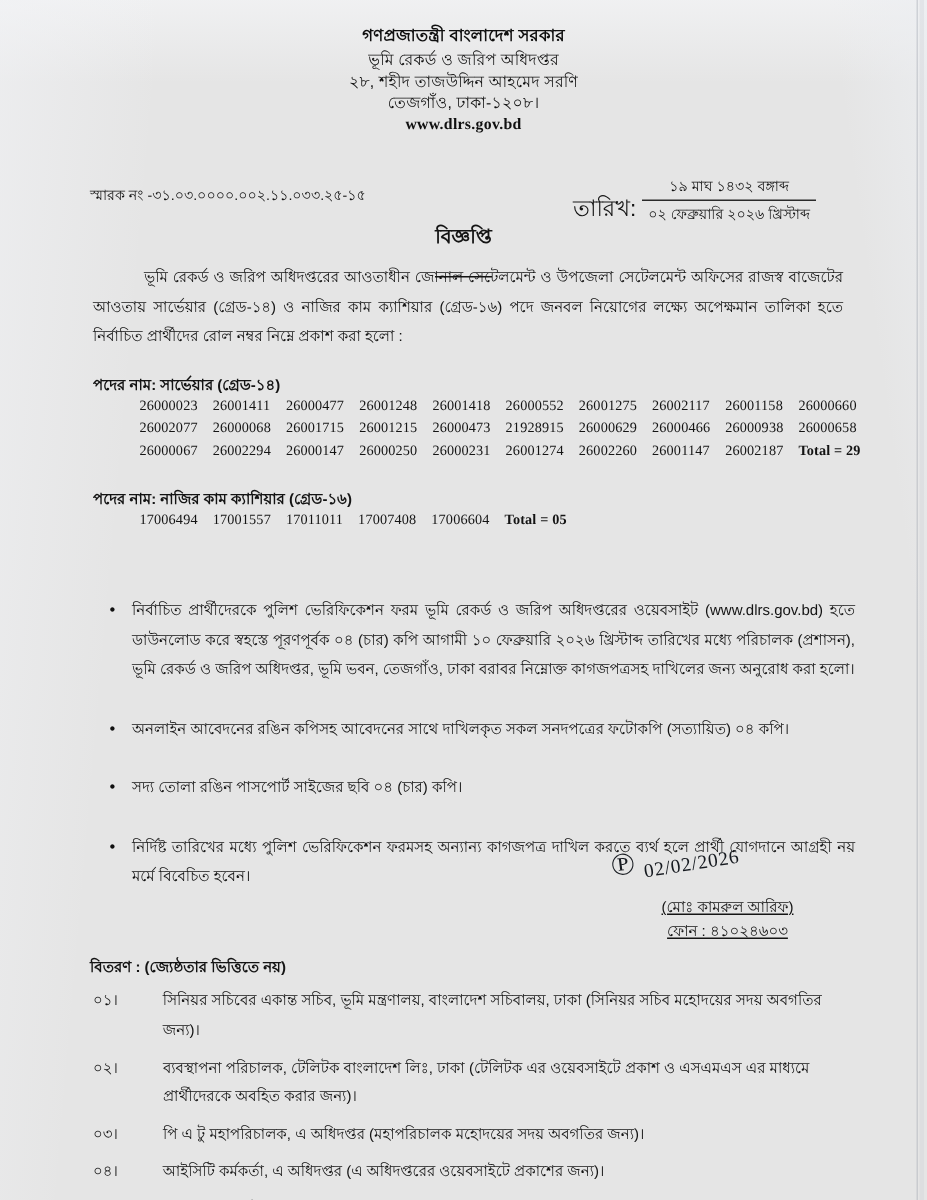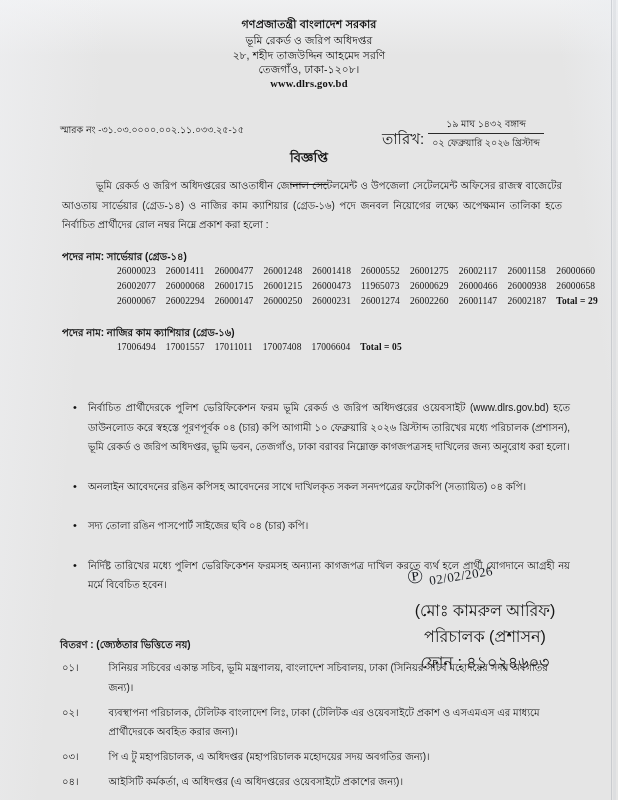--- a/index.html
+++ b/index.html
@@ -160,21 +160,20 @@
   }
   #pos1-heading { top: 249px; }
   #pos2-heading { top: 325px; }
 
   .roll-table {
     position: absolute;
     font-family: "Liberation Serif", "DejaVu Serif", serif;
     font-size: 9.5px;
     border-collapse: collapse;
     letter-spacing: 0.1px;
-    margin-left: 24px;
   }
   #roll-table-1 { top: 264px; left: 88px; }
   #roll-table-2 { top: 340px; left: 88px; }
   .roll-table td {
     padding: 2.4px 5px 2.4px 5px;
     white-space: nowrap;
     text-align: left;
   }
   .roll-total {
     font-weight: bold;
@@ -236,22 +235,23 @@
     left: 44px;
     top: 0px;
     font-size: 13px;
     font-family: "Liberation Serif", serif;
     color: #15191f;
     transform: rotate(-9deg);
     letter-spacing: 0.5px;
   }
   #signature-block .sig-line {
     display: block;
-    font-size: 16px;
+    font-size: 10px;
     line-height: 1.62;
+    text-decoration: underline;
   }
   #sig-name { font-weight: normal; }
 
   
   #distribution-heading {
     position: absolute;
     top: 637px;
     left: 60px;
     font-size: 10px;
     font-weight: bold;
@@ -330,21 +330,21 @@
         <td>26002117</td>
         <td>26001158</td>
         <td>26000660</td>
       </tr>
       <tr>
         <td>26002077</td>
         <td>26000068</td>
         <td>26001715</td>
         <td>26001215</td>
         <td>26000473</td>
-        <td>11965073</td>
+        <td>21928915</td>
         <td>26000629</td>
         <td>26000466</td>
         <td>26000938</td>
         <td>26000658</td>
       </tr>
       <tr>
         <td>26000067</td>
         <td>26002294</td>
         <td>26000147</td>
         <td>26000250</td>
@@ -378,21 +378,20 @@
     <li class="bn">সদ্য তোলা রঙিন পাসপোর্ট সাইজের ছবি ০৪ (চার) কপি।</li>
     <li class="bn">নির্দিষ্ট তারিখের মধ্যে পুলিশ ভেরিফিকেশন ফরমসহ অন্যান্য কাগজপত্র দাখিল করতে ব্যর্থ হলে প্রার্থী যোগদানে আগ্রহী নয় মর্মে বিবেচিত হবেন।</li>
   </ul>
 
   <div id="signature-block">
     <div id="signature-mark">
       <span id="sig-scribble">℗</span>
       <span id="sig-date">02/02/2026</span>
     </div>
     <span id="sig-name" class="sig-line bn">(মোঃ কামরুল আরিফ)</span>
-    <span class="sig-line bn">পরিচালক (প্রশাসন)</span>
     <span class="sig-line bn">ফোন : ৪১০২৪৬০৩</span>
   </div>
 
   <div id="distribution-heading" class="bn">বিতরণ : (জ্যেষ্ঠতার ভিত্তিতে নয়)</div>
   <ul id="distribution-list">
     <li>
       <span class="dist-num bn">০১।</span>
       <span class="dist-text bn">সিনিয়র সচিবের একান্ত সচিব, ভূমি মন্ত্রণালয়, বাংলাদেশ সচিবালয়, ঢাকা (সিনিয়র সচিব মহোদয়ের সদয় অবগতির জন্য)।</span>
     </li>
     <li>

